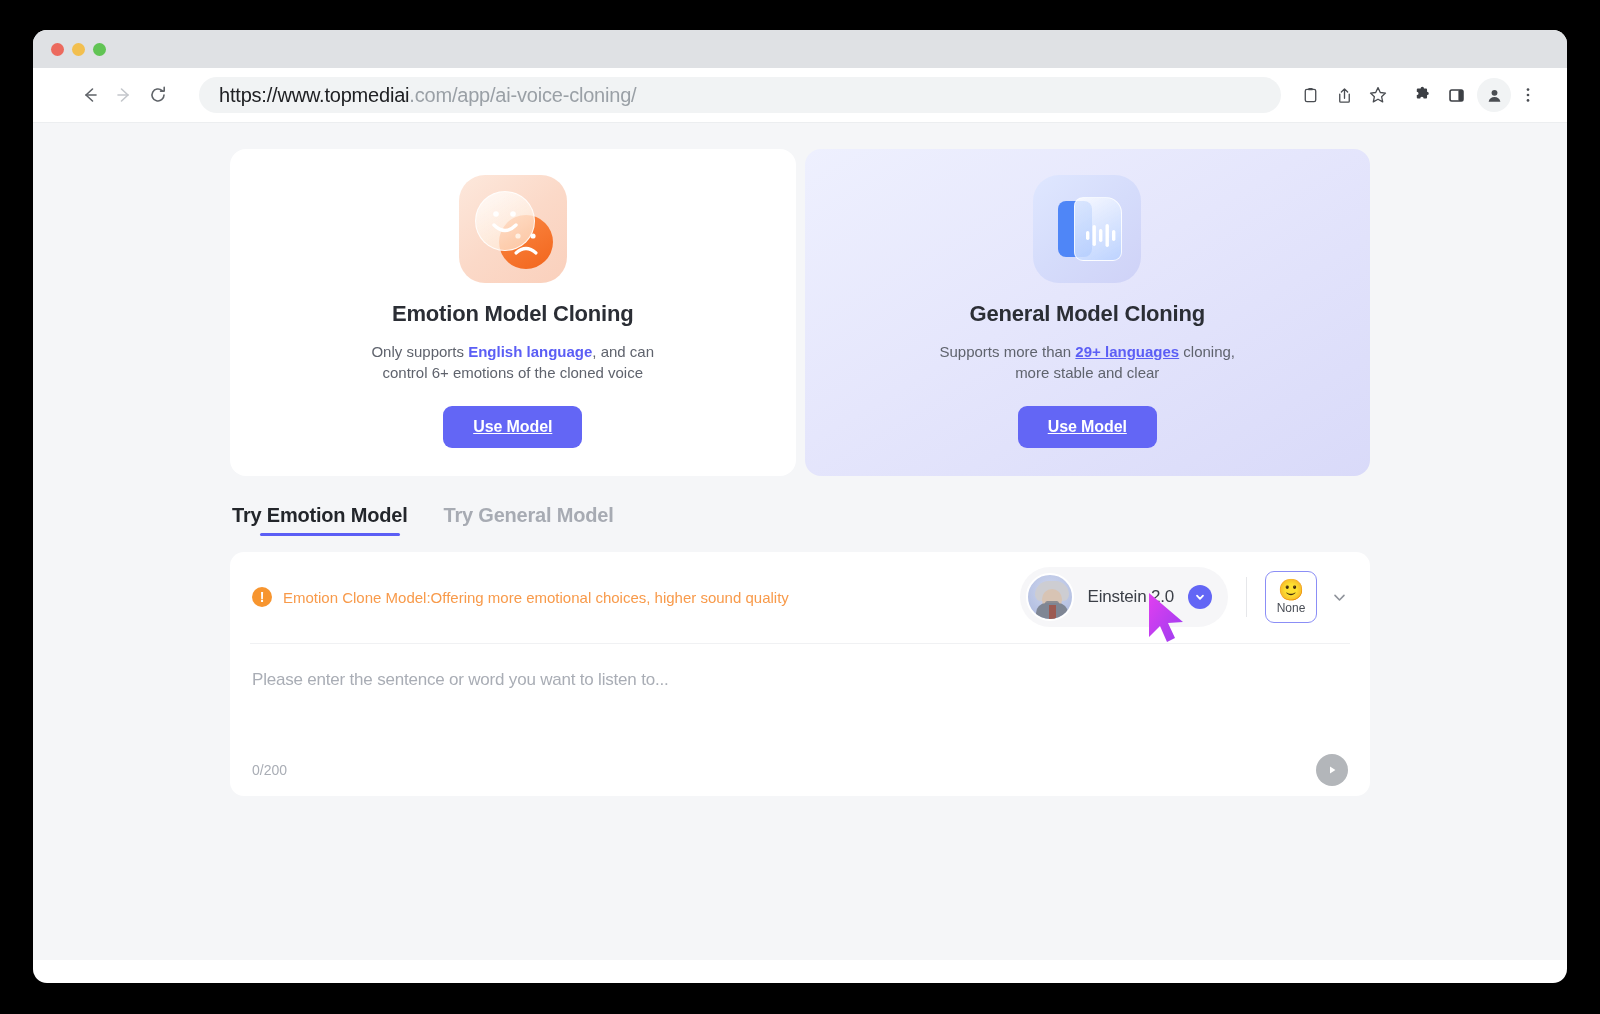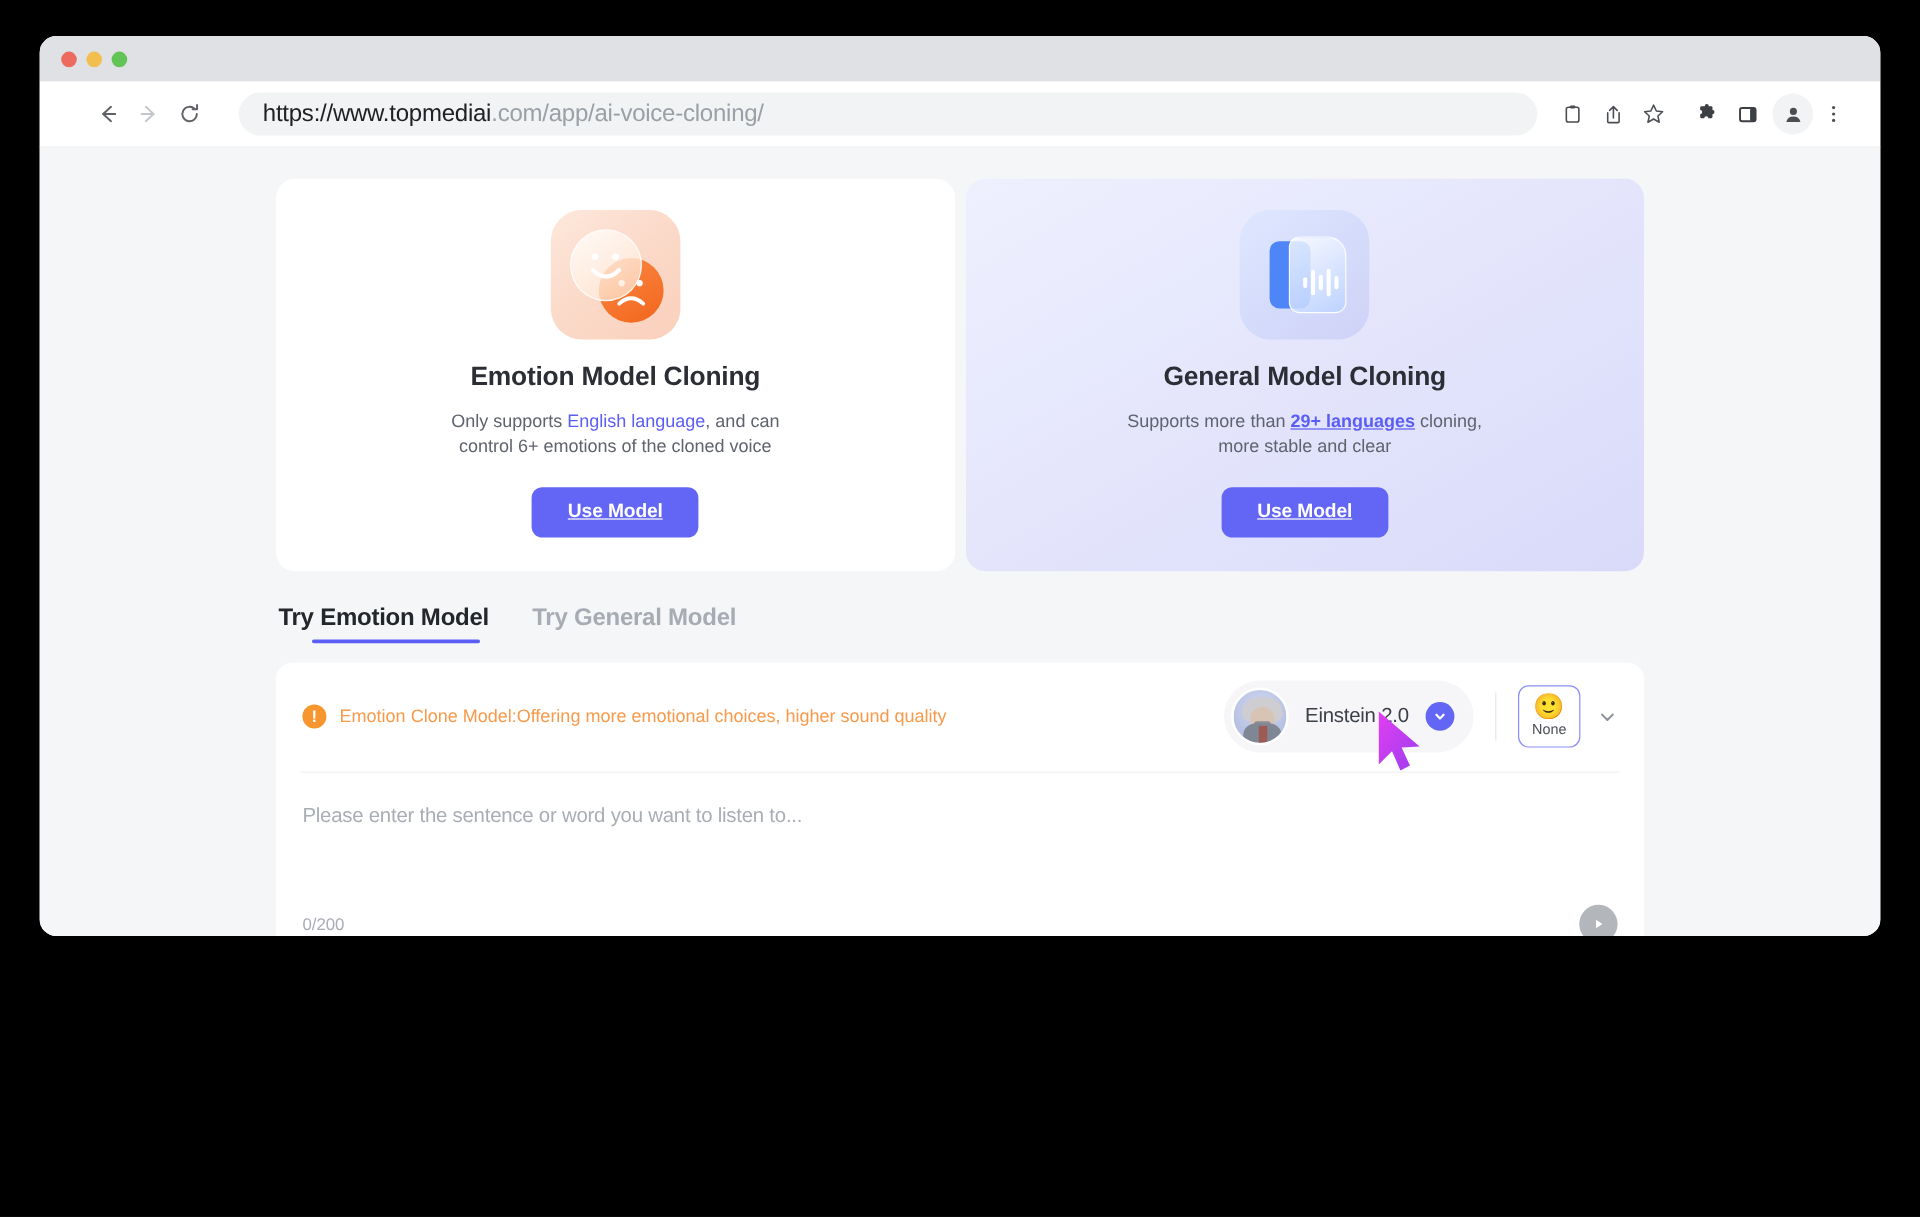--- a/index.html
+++ b/index.html
@@ -7,21 +7,21 @@
     width: 1600px; height: 1014px;
     background: #000;
     font-family: "Liberation Sans", sans-serif;
     overflow: hidden;
   }
 
   
   .window {
     position: absolute;
     left: 33px; top: 30px;
-    width: 1534px; height: 750px;
+    width: 1534px; height: 953px;
     background: #fff;
     border-radius: 14px;
     overflow: hidden;
     box-shadow: 0 8px 40px rgba(0,0,0,0.45);
   }
 
   .titlebar {
     height: 38px;
     background: #dfe1e4;
     display: flex;
@@ -185,21 +185,21 @@
     letter-spacing: -0.2px;
   }
   .card-desc {
     font-size: 15px;
     color: #5f636d;
     text-align: center;
     line-height: 1.42;
     max-width: 300px;
     margin-bottom: 22px;
   }
-  .card-desc .lnk-plain { color: #5b5ef5; font-weight: 400; }
+  .card-desc .lnk-plain { color: #5b5ef5; font-weight: 700; }
   .card-desc .lnk-ul { color: #5b5ef5; font-weight: 600; text-decoration: underline; }
 
   .use-btn {
     background: #6366f5;
     color: #fff;
     font-size: 16px;
     font-weight: 700;
     border: none;
     border-radius: 9px;
     padding: 12px 30px;

